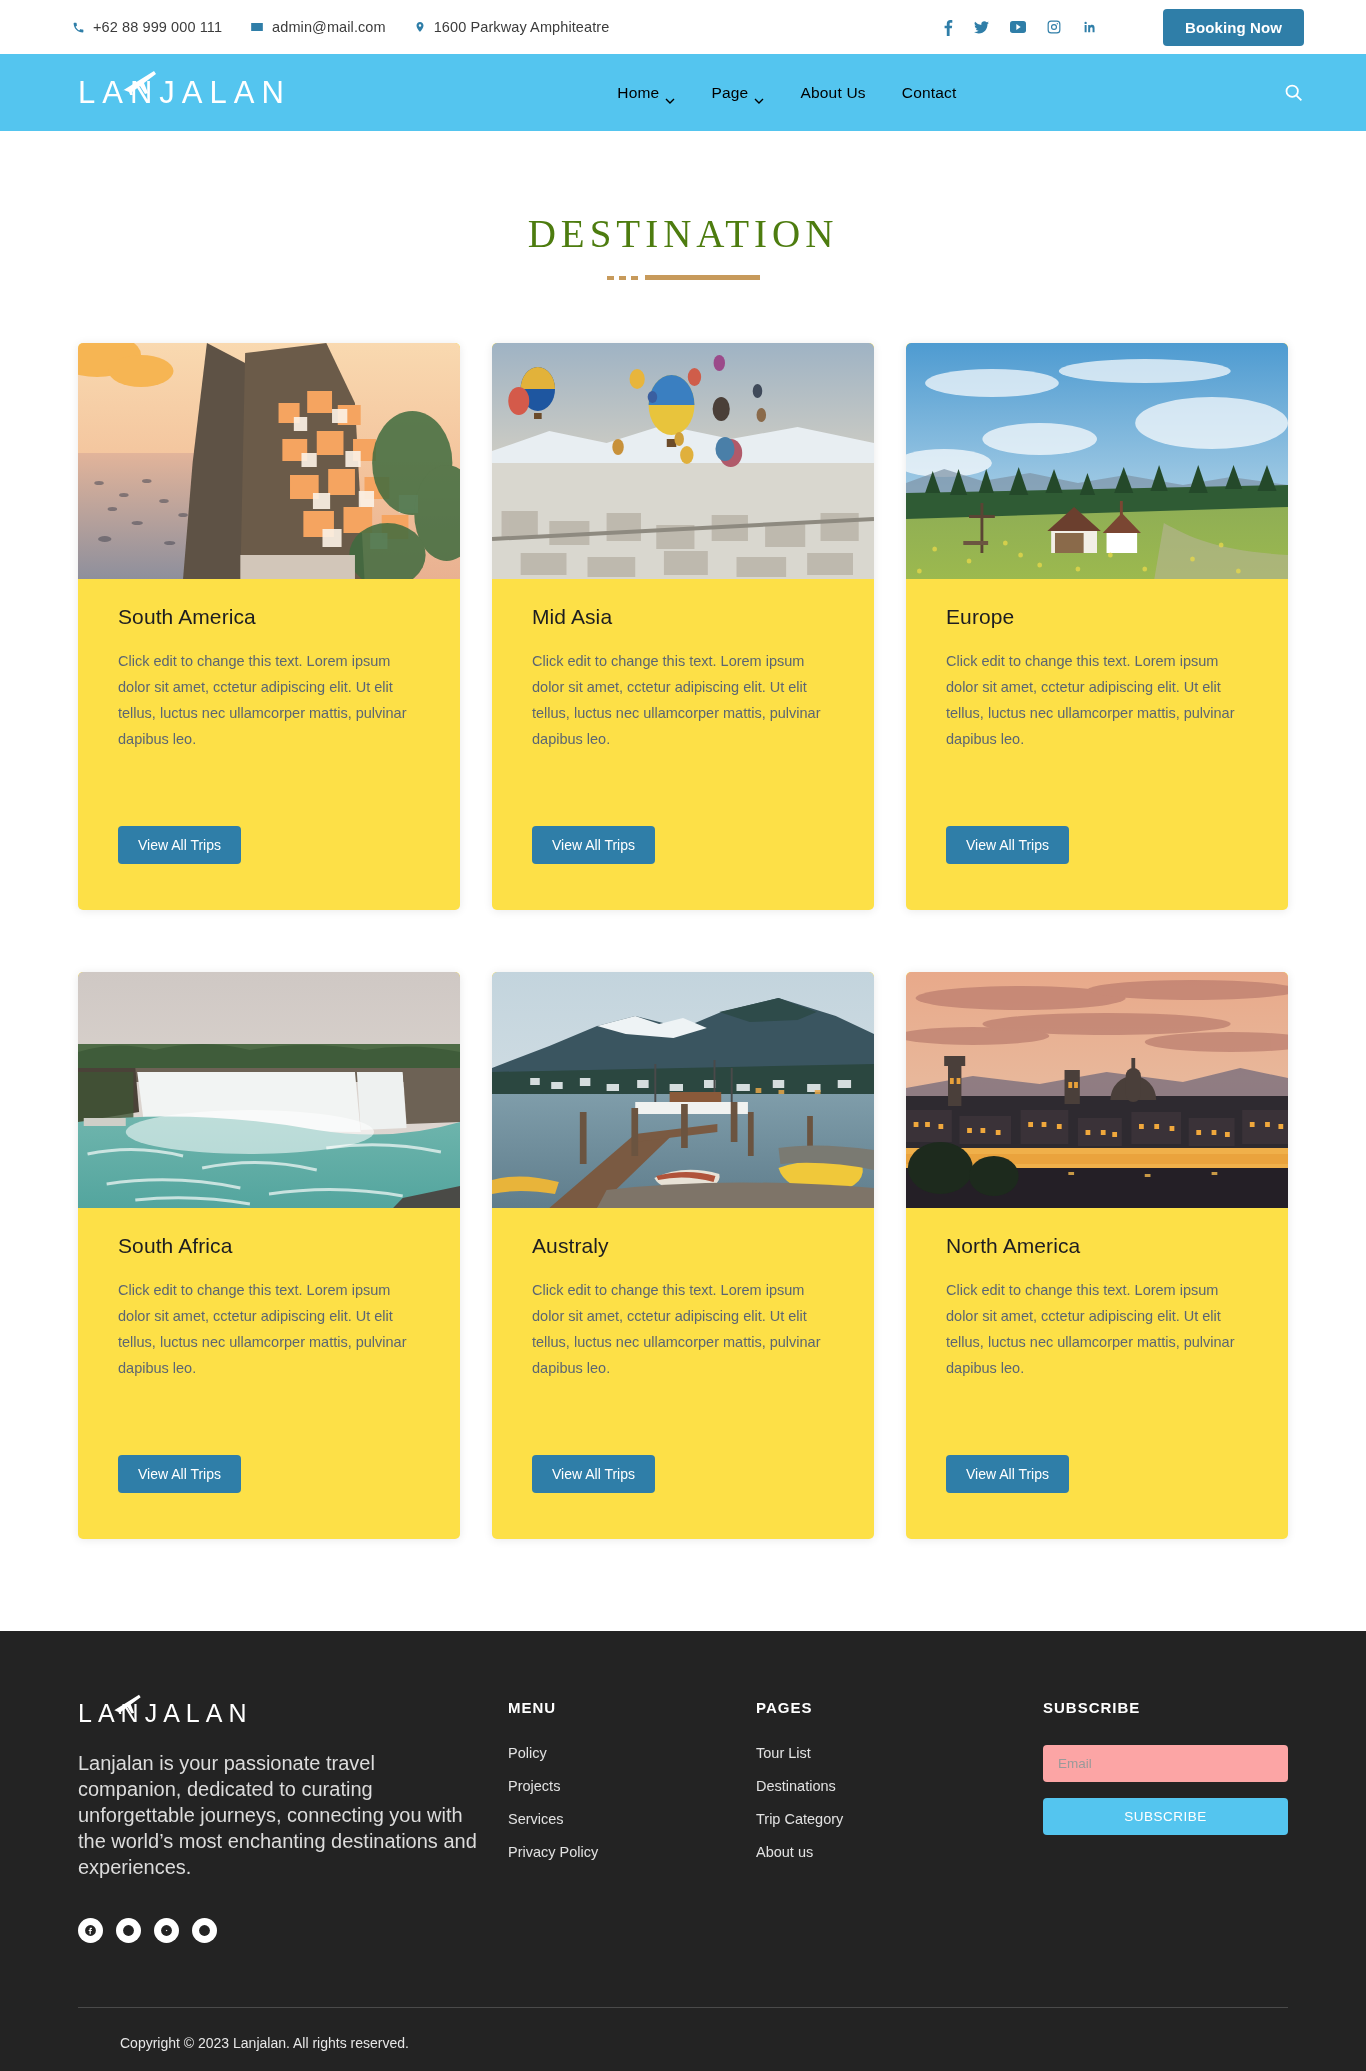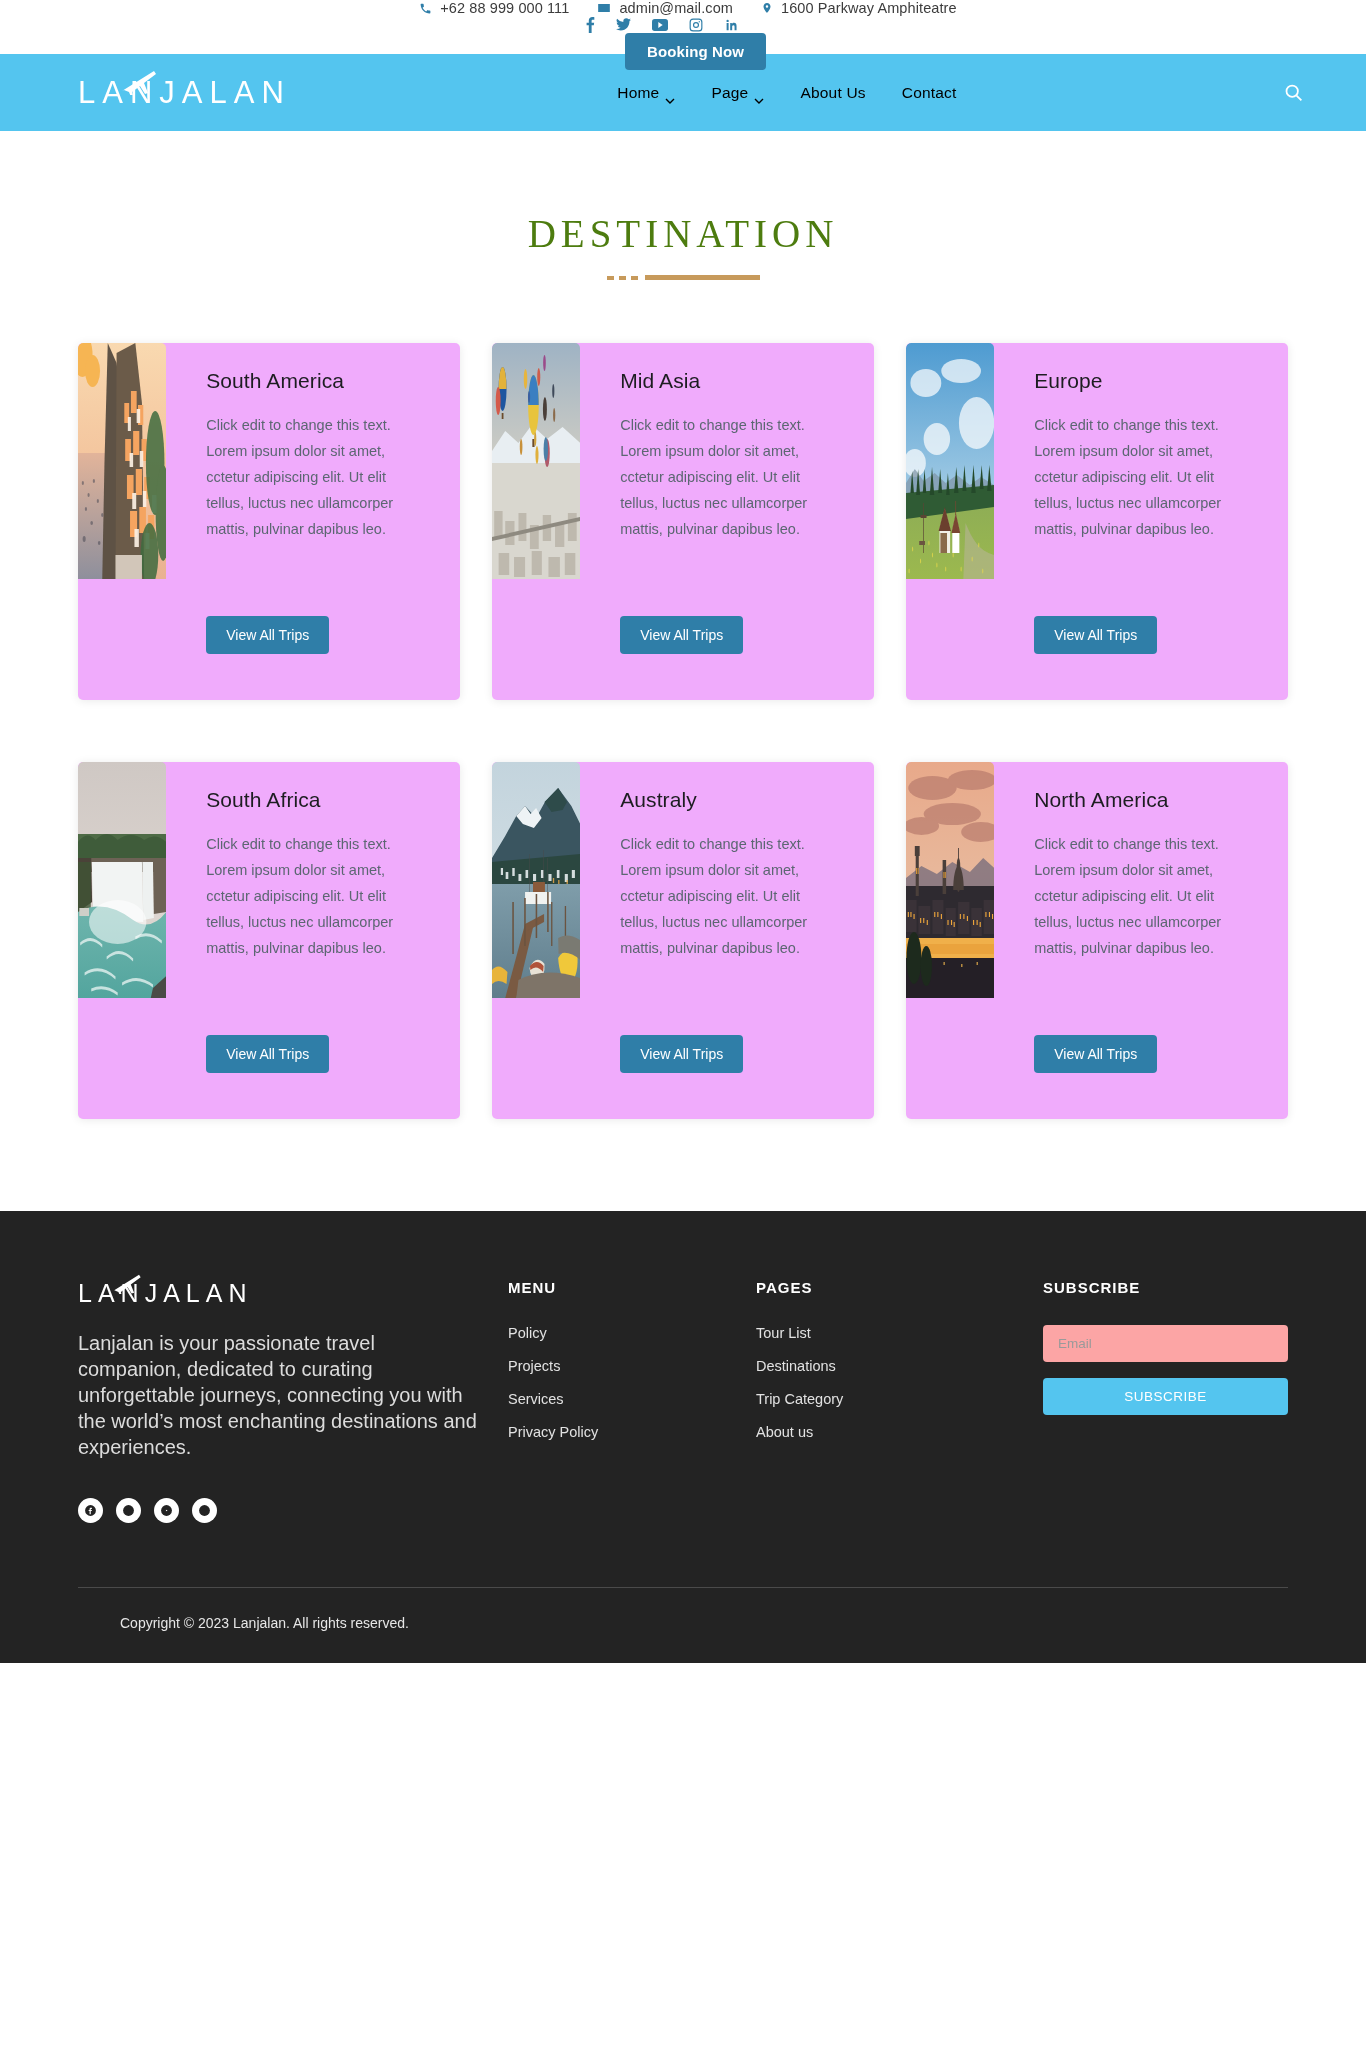--- a/index.html
+++ b/index.html
@@ -11,21 +11,20 @@
   }
   .page { width: 1366px; position: relative; }
 
   
   .topbar {
     height: 54px;
     background: #ffffff;
     display: flex;
     align-items: center;
     padding: 0 62px 0 72px;
-    flex-direction: column;
   }
   .topbar-contacts { display: flex; align-items: center; gap: 28px; }
   .contact-item {
     display: flex; align-items: center; gap: 8px;
     font-size: 14.5px; color: #3c3c3c; letter-spacing: .1px;
   }
   .contact-item .ic { color: #2f7ea8; display: inline-flex; align-items: center; }
   .topbar-spacer { flex: 1; }
   .topbar-social { display: flex; align-items: center; gap: 21px; margin-right: 52px; }
   .topbar-social .s-ic { color: #2f7ea8; display: inline-flex; align-items: center; }
@@ -78,25 +77,25 @@
   .divider .dot.d2 { left: 12px; }
   .divider .dot.d3 { left: 24px; }
   .divider .bar { position: absolute; left: 38px; top: 0; width: 115px; height: 5px; background: #c79a5b; }
 
   
   .cards-wrap { padding: 62px 78px 0; }
   .cards-row { display: flex; gap: 32px; }
   .cards-row + .cards-row { margin-top: 62px; }
   .card {
     flex: 1;
-    background: #f0abfc;
+    background: #fde047;
     border-radius: 5px;
     box-shadow: 0 1px 10px rgba(0,0,0,.09);
     overflow: hidden;
-    display: flex; flex-direction: row;
+    display: flex; flex-direction: column;
   }
   .card-media {
     height: 236px; width: 100%;
     position: relative; overflow: hidden;
     border-radius: 5px 5px 0 0;
   }
   .card-media svg { display: block; width: 100%; height: 100%; }
   .card-body { padding: 26px 40px 46px 40px; }
   .card-title {
     font-size: 21px; color: #1d1d21; font-weight: 400;

